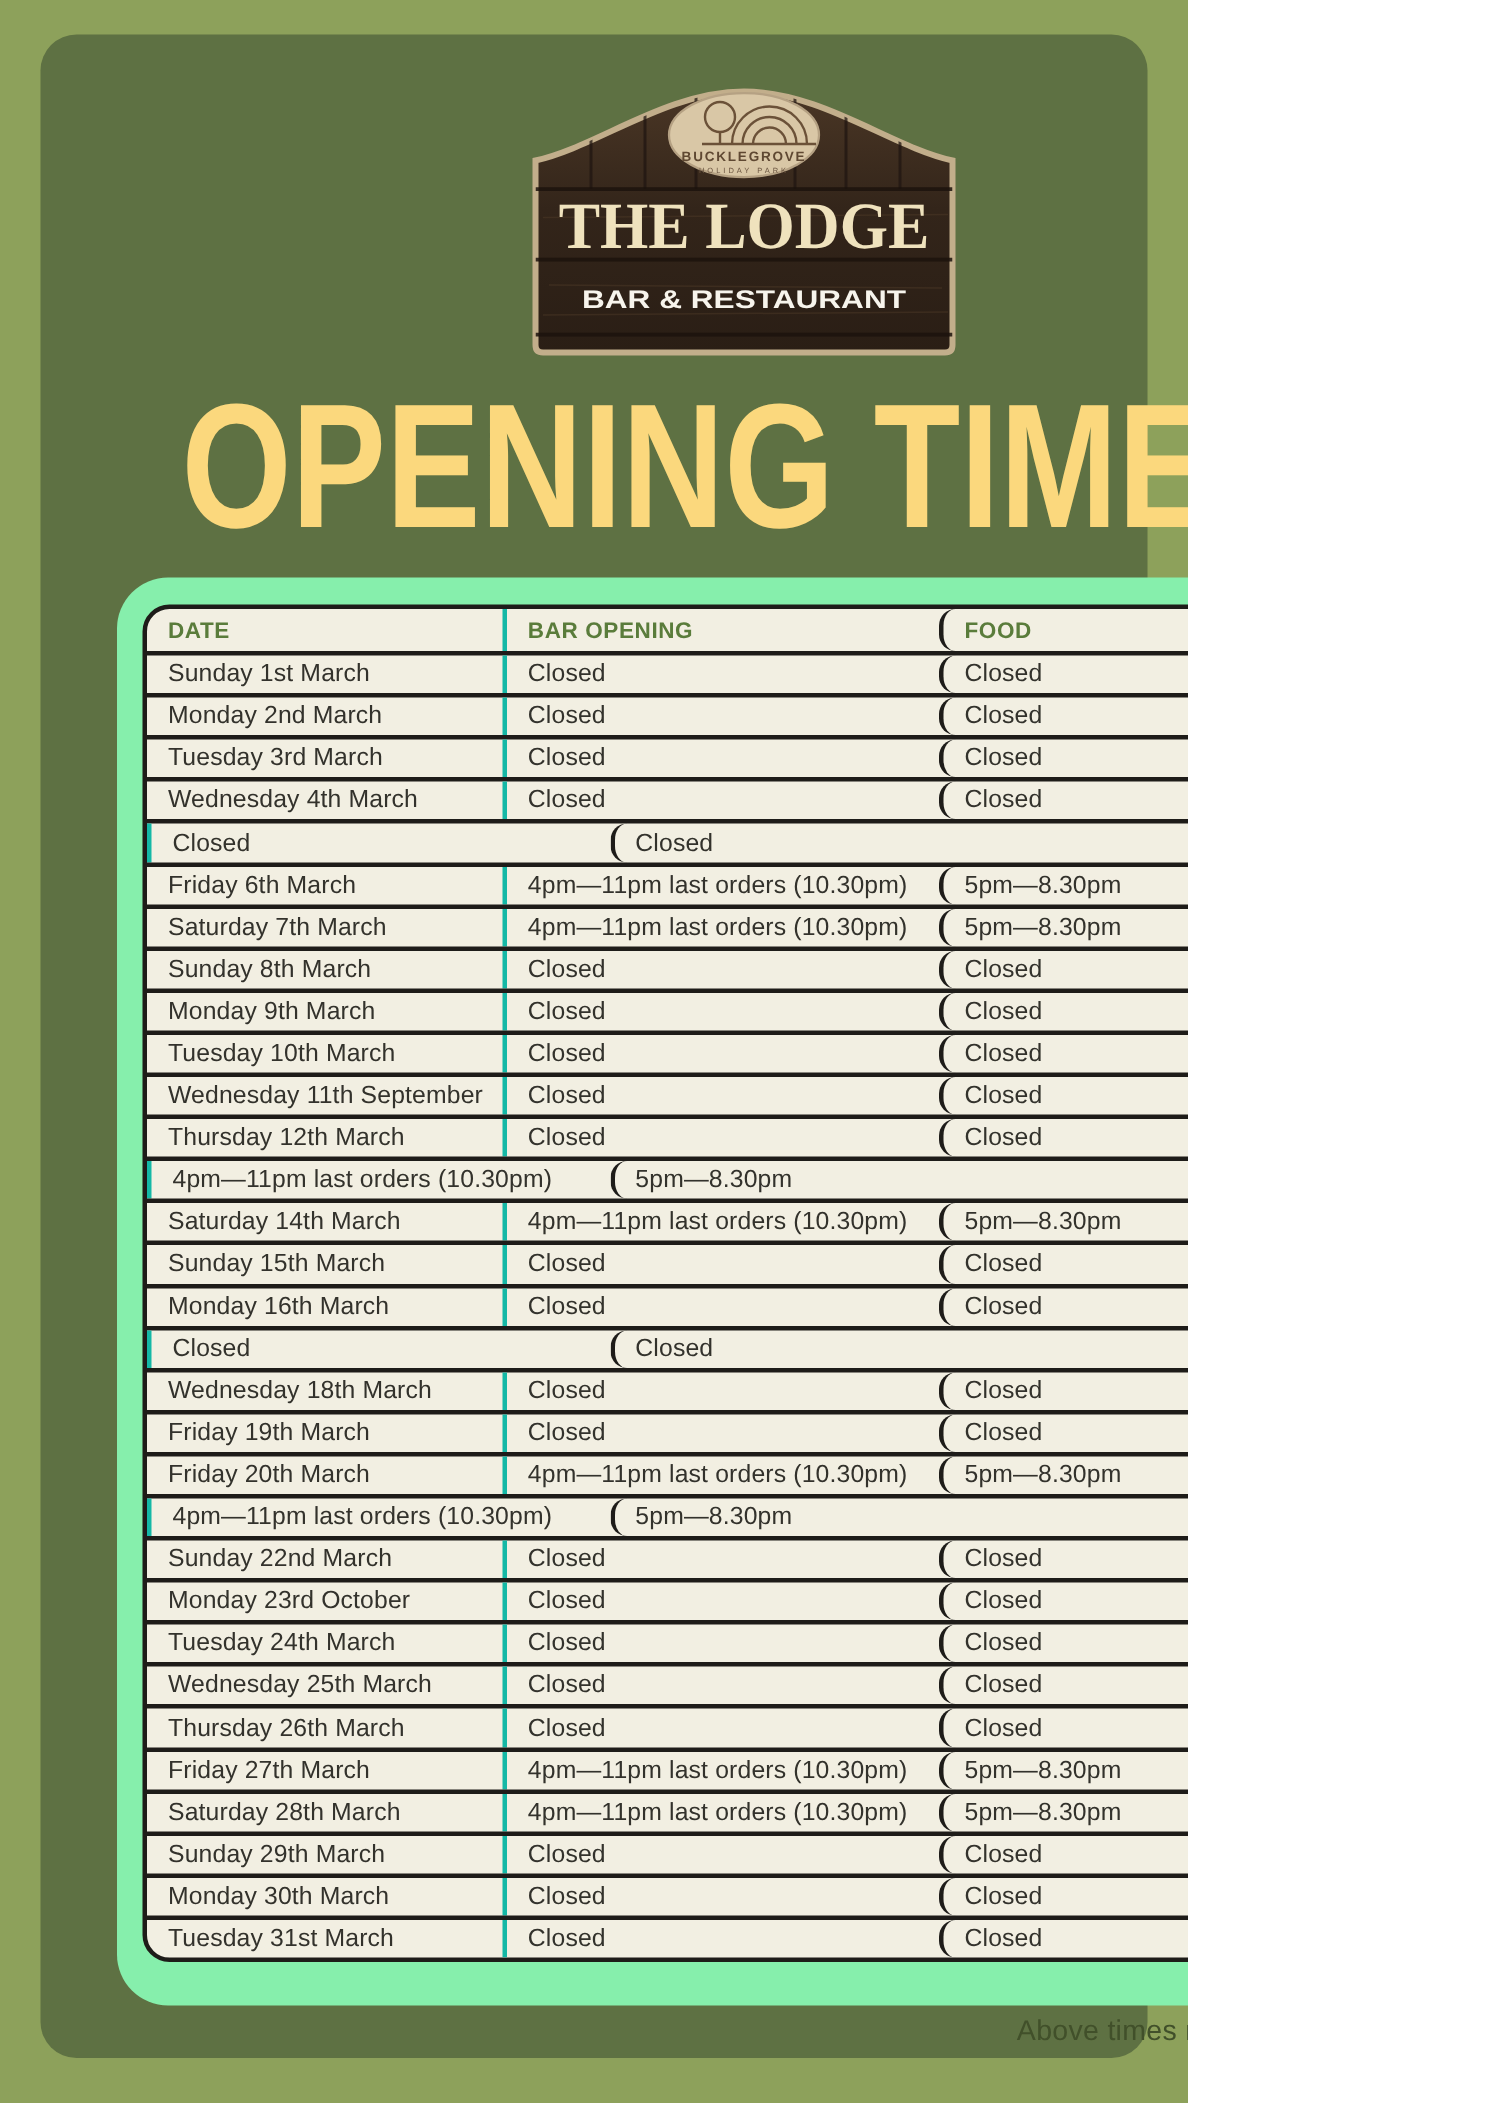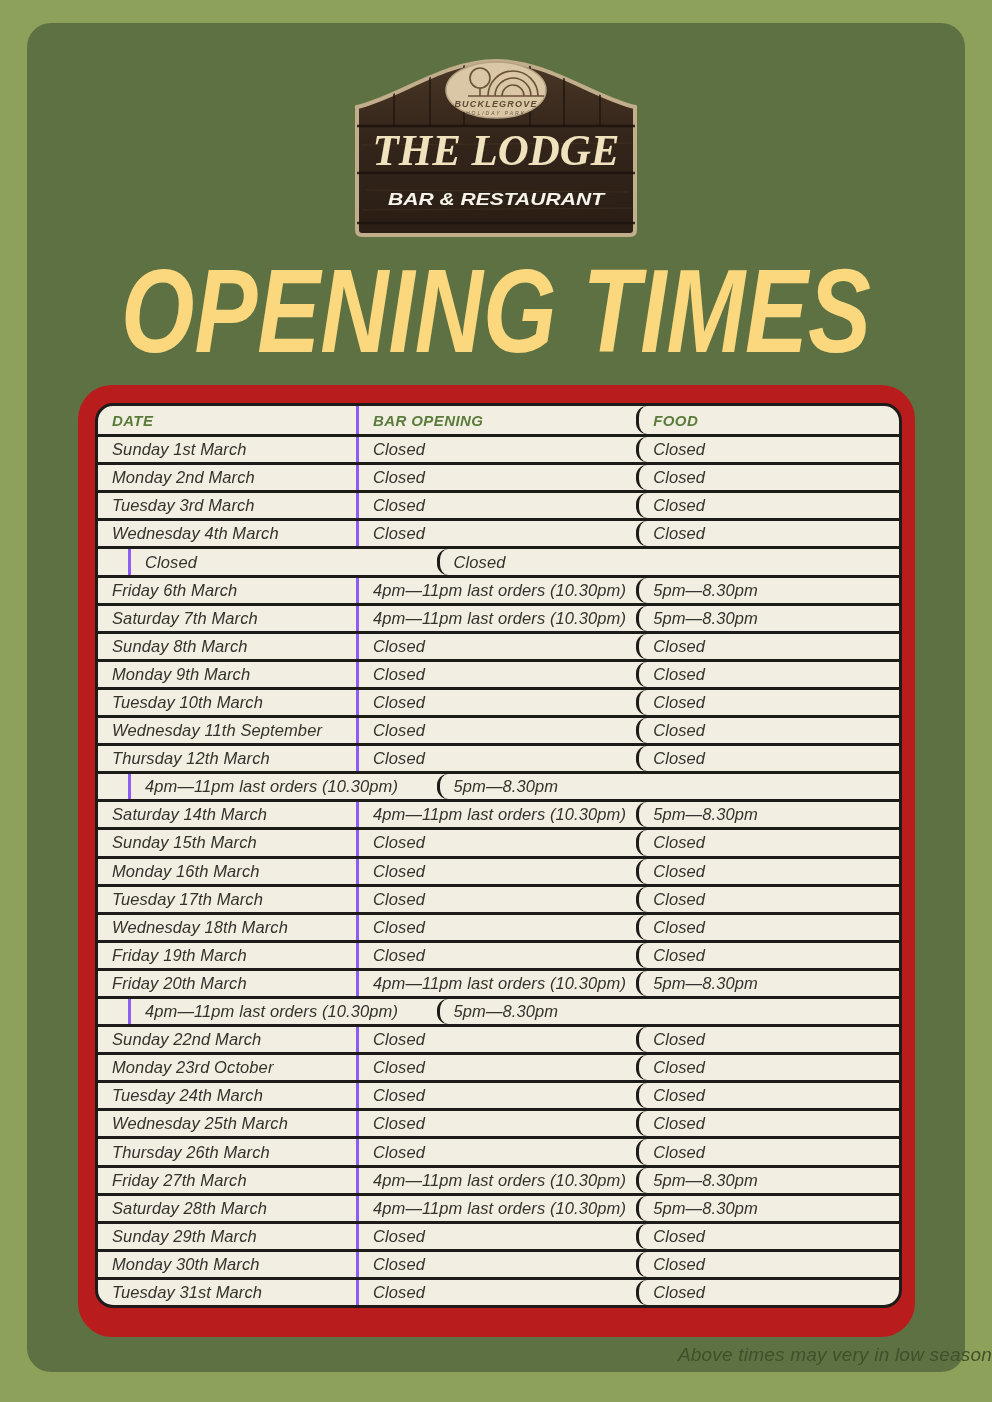--- a/index.html
+++ b/index.html
@@ -1,24 +1,23 @@
 <!DOCTYPE html>
 <html><head>
 <meta charset="utf-8">
 <style>
   html, body { margin: 0; padding: 0; }
   body { font-family: "Liberation Sans", sans-serif; }
 
   .poster {
     position: relative;
-    width: 992px;
+    width: 792px;
     height: 1402px;
     background: #8da15b;
     overflow: hidden;
-    font-style: italic;
   }
 
   .inner-panel {
     position: absolute;
     left: 27px; top: 23px; right: 27px; bottom: 30px;
     background: #5e7143;
     border-radius: 24px;
   }
 
   .sign-wrap {
@@ -38,21 +37,21 @@
     letter-spacing: 0px;
     transform: scaleX(0.80);
     transform-origin: 50% 50%;
     white-space: nowrap;
   }
 
   .card {
     position: absolute;
     left: 78px; top: 385px;
     width: 837px; height: 952px;
-    background: #b91c1c;
+    background: #86efac;
     border-radius: 34px;
   }
 
   .table-box {
     position: absolute;
     left: 17px; top: 18px; right: 13px; bottom: 29px;
     border: 3px solid #1e1c19;
     border-radius: 18px;
     overflow: hidden;
     display: flex;
@@ -72,21 +71,21 @@
     display: flex;
     align-items: center;
     padding-left: 14px;
     font-size: 16.5px;
     color: #33322c;
     letter-spacing: 0.1px;
     overflow: hidden;
     white-space: nowrap;
   }
   .t-cell.c1 { width: 29.6%; }
-  .t-cell.c2 { width: 36.4%; border-left: 3px solid #8b5cf6; margin-left: 30px; }
+  .t-cell.c2 { width: 36.4%; border-left: 3px solid #14b8a6; }
   .t-cell.c3 { width: 34.0%; border-left: 3px solid #1e1c19; border-radius: 11px; }
 
   .t-row.head .t-cell {
     font-weight: bold;
     font-size: 15px;
     color: #5a7c3b;
     letter-spacing: 0.4px;
   }
 
   .footer-note {
@@ -264,21 +263,20 @@
     <div class="t-cell c3">Closed</div>
   </div>
 
   <div class="t-row">
     <div class="t-cell c1">Monday 16th March</div>
     <div class="t-cell c2">Closed</div>
     <div class="t-cell c3">Closed</div>
   </div>
 
   <div class="t-row">
-    <div class="t-cell c1">Tuesday 17th March</div>
     <div class="t-cell c2">Closed</div>
     <div class="t-cell c3">Closed</div>
   </div>
 
   <div class="t-row">
     <div class="t-cell c1">Wednesday 18th March</div>
     <div class="t-cell c2">Closed</div>
     <div class="t-cell c3">Closed</div>
   </div>
 

